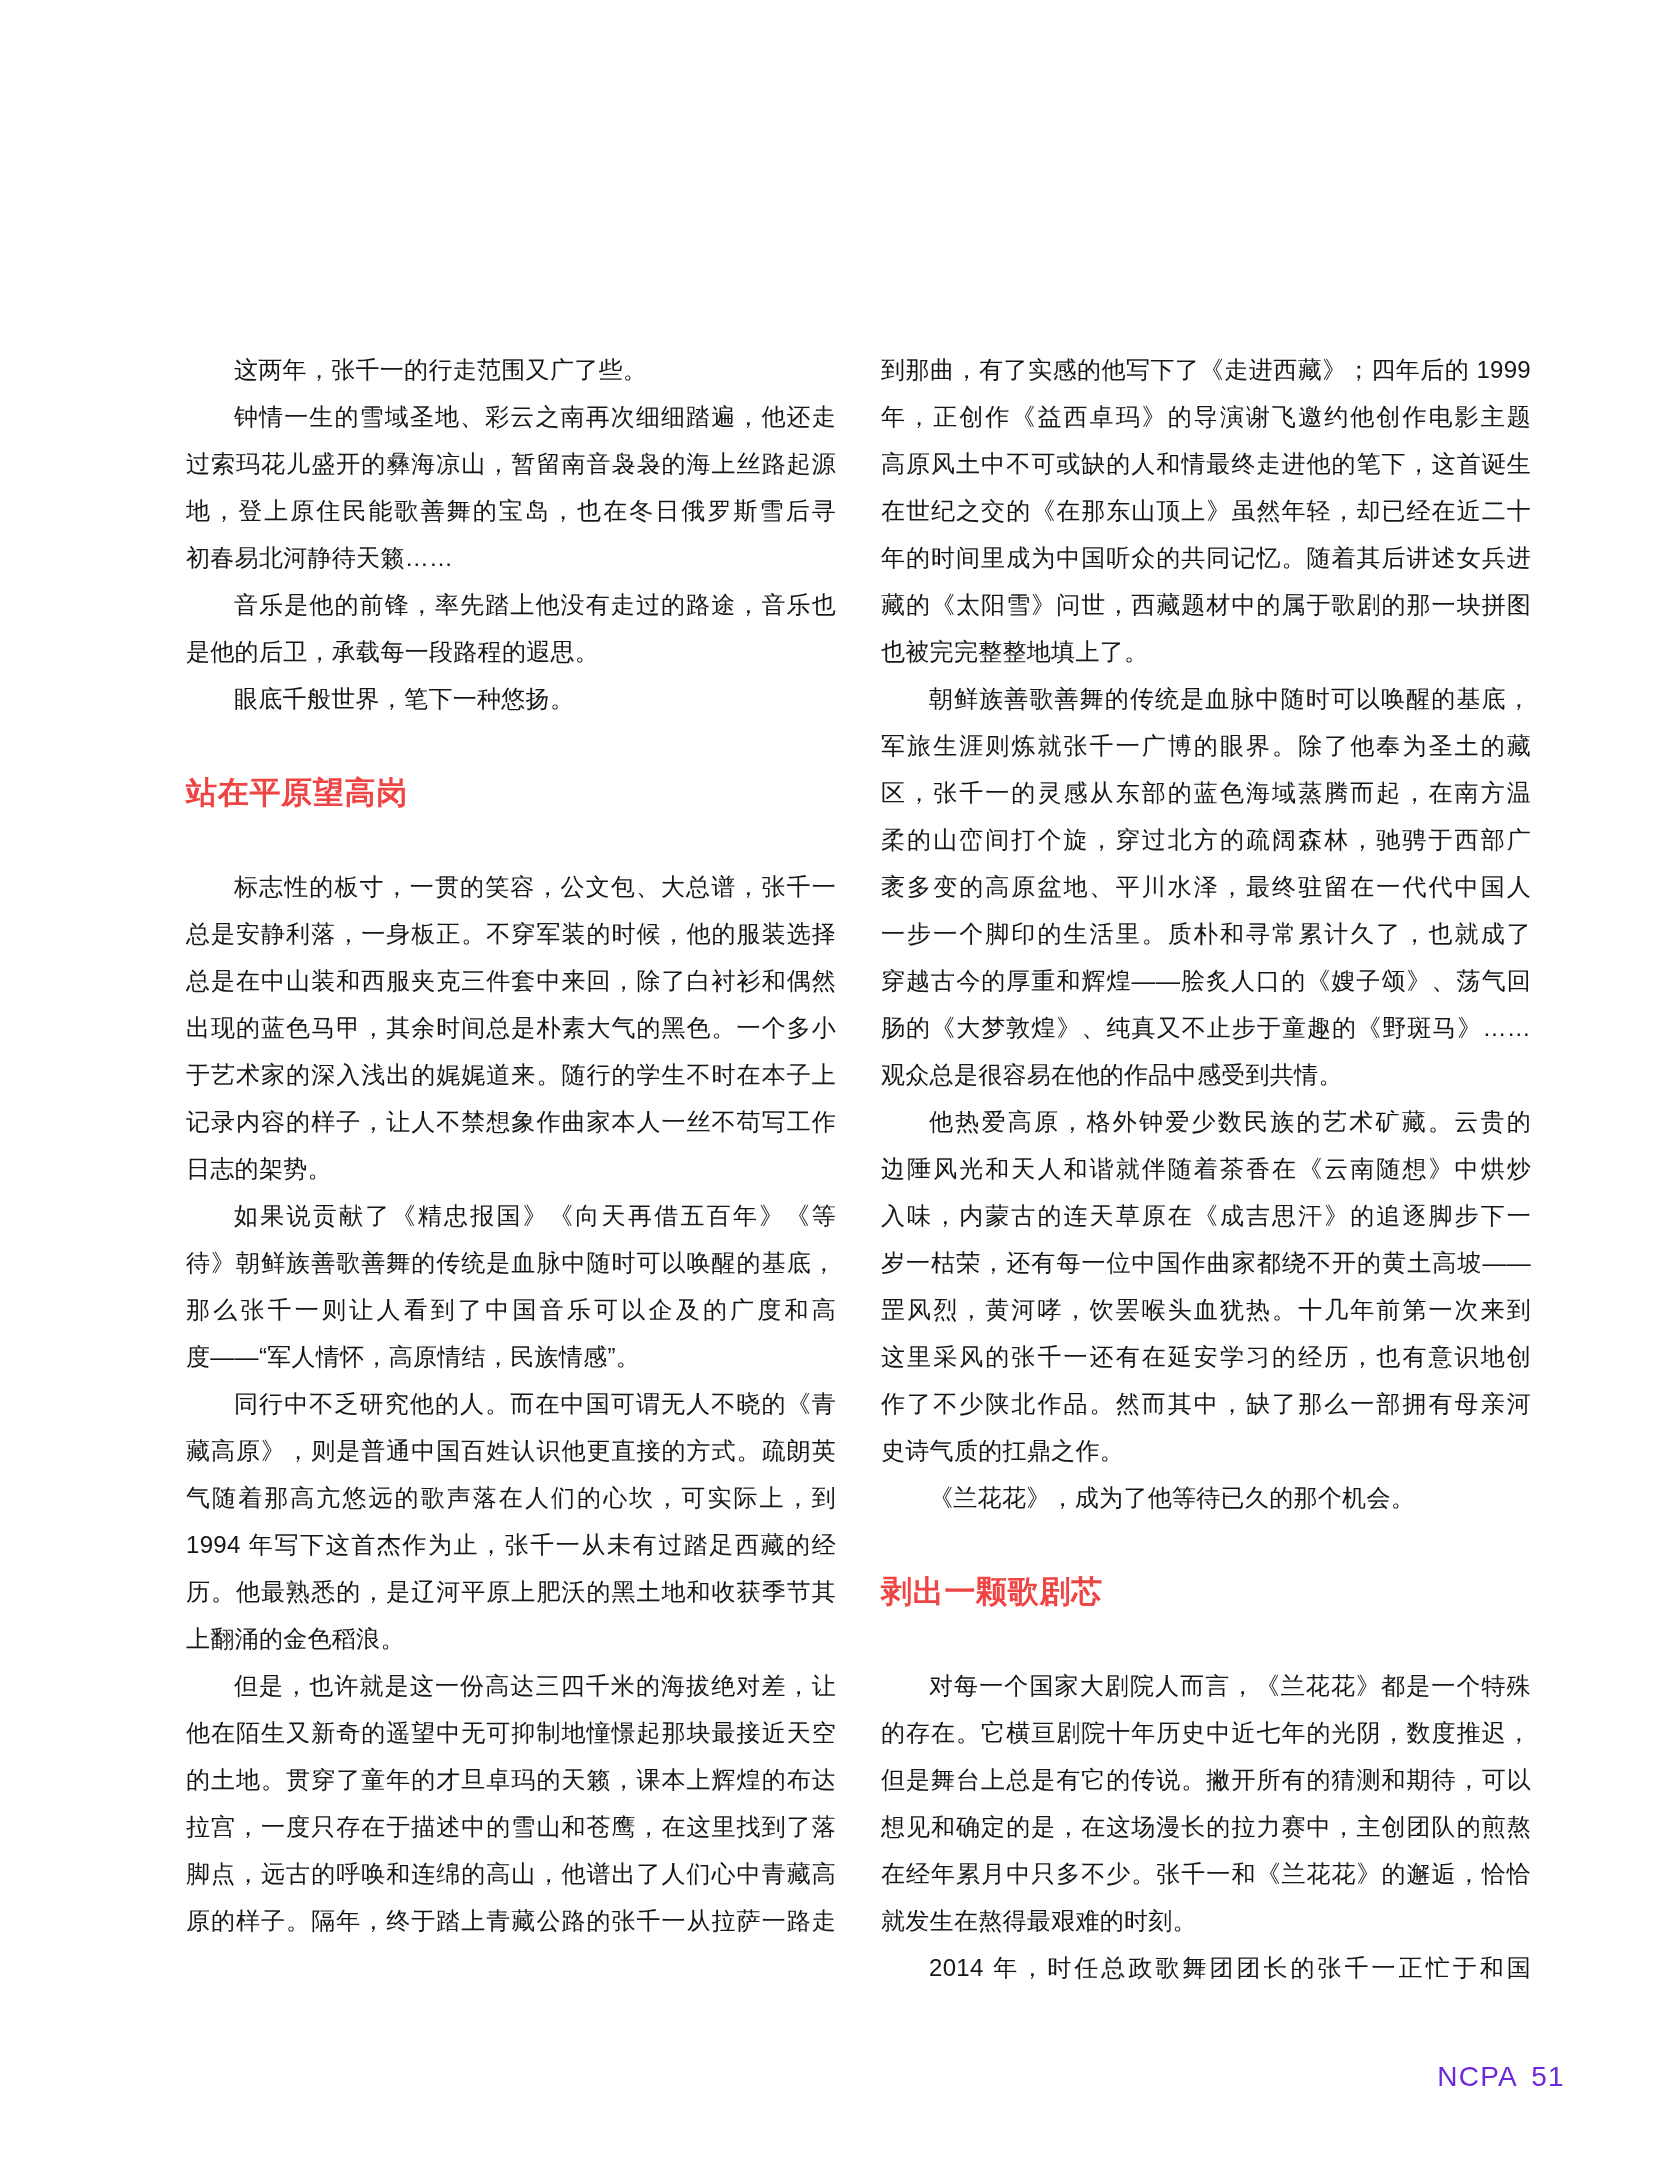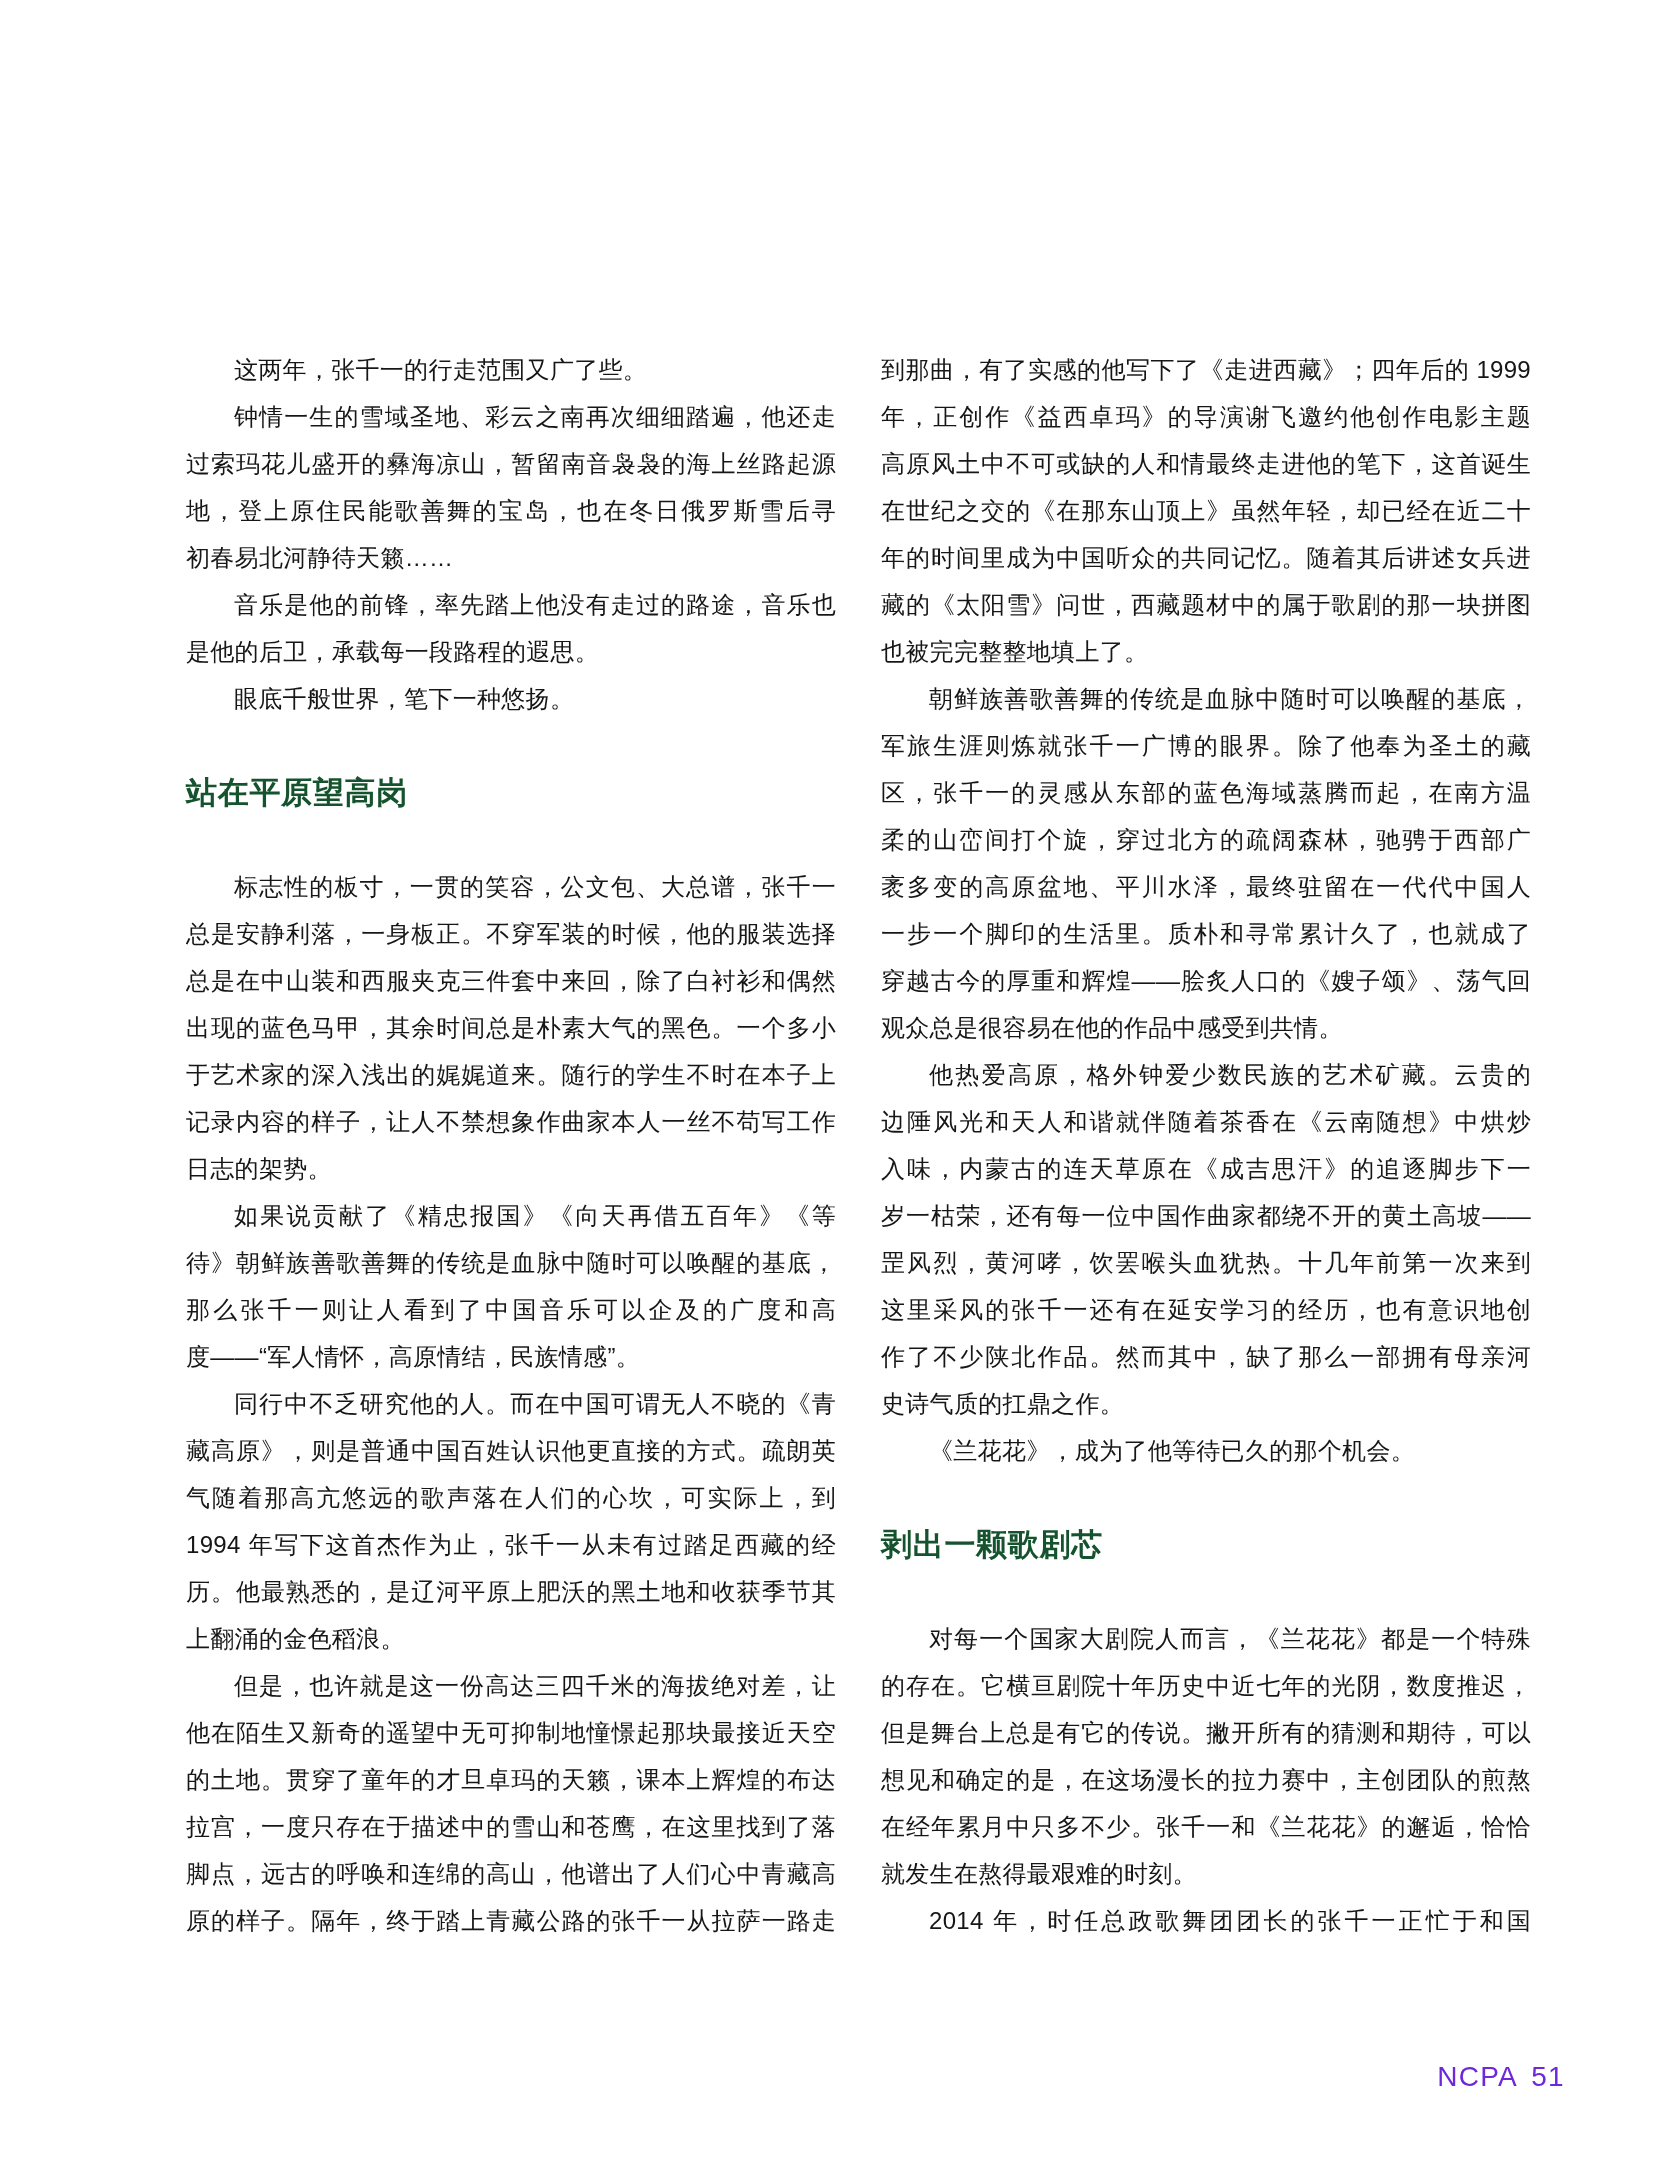--- a/index.html
+++ b/index.html
@@ -44,21 +44,21 @@
   }
   .line.indent {
     text-indent: 2em;
   }
   .heading {
     height: 47px;
     line-height: 47px;
     margin: 47px 0 47px 0;
     font-size: 31px;
     font-weight: bold;
-    color: #14532d;
+    color: #ef4444;
     letter-spacing: 0.7px;
   }
   .footer {
     position: absolute;
     top: 2058px;
     right: 119px;
     font-size: 28px;
     line-height: 37px;
     color: #6d28d9;
     letter-spacing: 1.3px;
@@ -116,20 +116,21 @@
       <div class="line fill">年的时间里成为中国听众的共同记忆。随着其后讲述女兵进</div>
       <div class="line fill">藏的《太阳雪》问世，西藏题材中的属于歌剧的那一块拼图</div>
       <div class="line">也被完完整整地填上了。</div>
       <div class="line fill indent">朝鲜族善歌善舞的传统是血脉中随时可以唤醒的基底，</div>
       <div class="line fill">军旅生涯则炼就张千一广博的眼界。除了他奉为圣土的藏</div>
       <div class="line fill">区，张千一的灵感从东部的蓝色海域蒸腾而起，在南方温</div>
       <div class="line fill">柔的山峦间打个旋，穿过北方的疏阔森林，驰骋于西部广</div>
       <div class="line fill">袤多变的高原盆地、平川水泽，最终驻留在一代代中国人</div>
       <div class="line fill">一步一个脚印的生活里。质朴和寻常累计久了，也就成了</div>
       <div class="line fill">穿越古今的厚重和辉煌——脍炙人口的《嫂子颂》、荡气回</div>
+      <div class="line fill">肠的《大梦敦煌》、纯真又不止步于童趣的《野斑马》……</div>
       <div class="line">观众总是很容易在他的作品中感受到共情。</div>
       <div class="line fill indent">他热爱高原，格外钟爱少数民族的艺术矿藏。云贵的</div>
       <div class="line fill">边陲风光和天人和谐就伴随着茶香在《云南随想》中烘炒</div>
       <div class="line fill">入味，内蒙古的连天草原在《成吉思汗》的追逐脚步下一</div>
       <div class="line fill">岁一枯荣，还有每一位中国作曲家都绕不开的黄土高坡——</div>
       <div class="line fill">罡风烈，黄河哮，饮罢喉头血犹热。十几年前第一次来到</div>
       <div class="line fill">这里采风的张千一还有在延安学习的经历，也有意识地创</div>
       <div class="line fill">作了不少陕北作品。然而其中，缺了那么一部拥有母亲河</div>
       <div class="line">史诗气质的扛鼎之作。</div>
       <div class="line indent">《兰花花》，成为了他等待已久的那个机会。</div>

